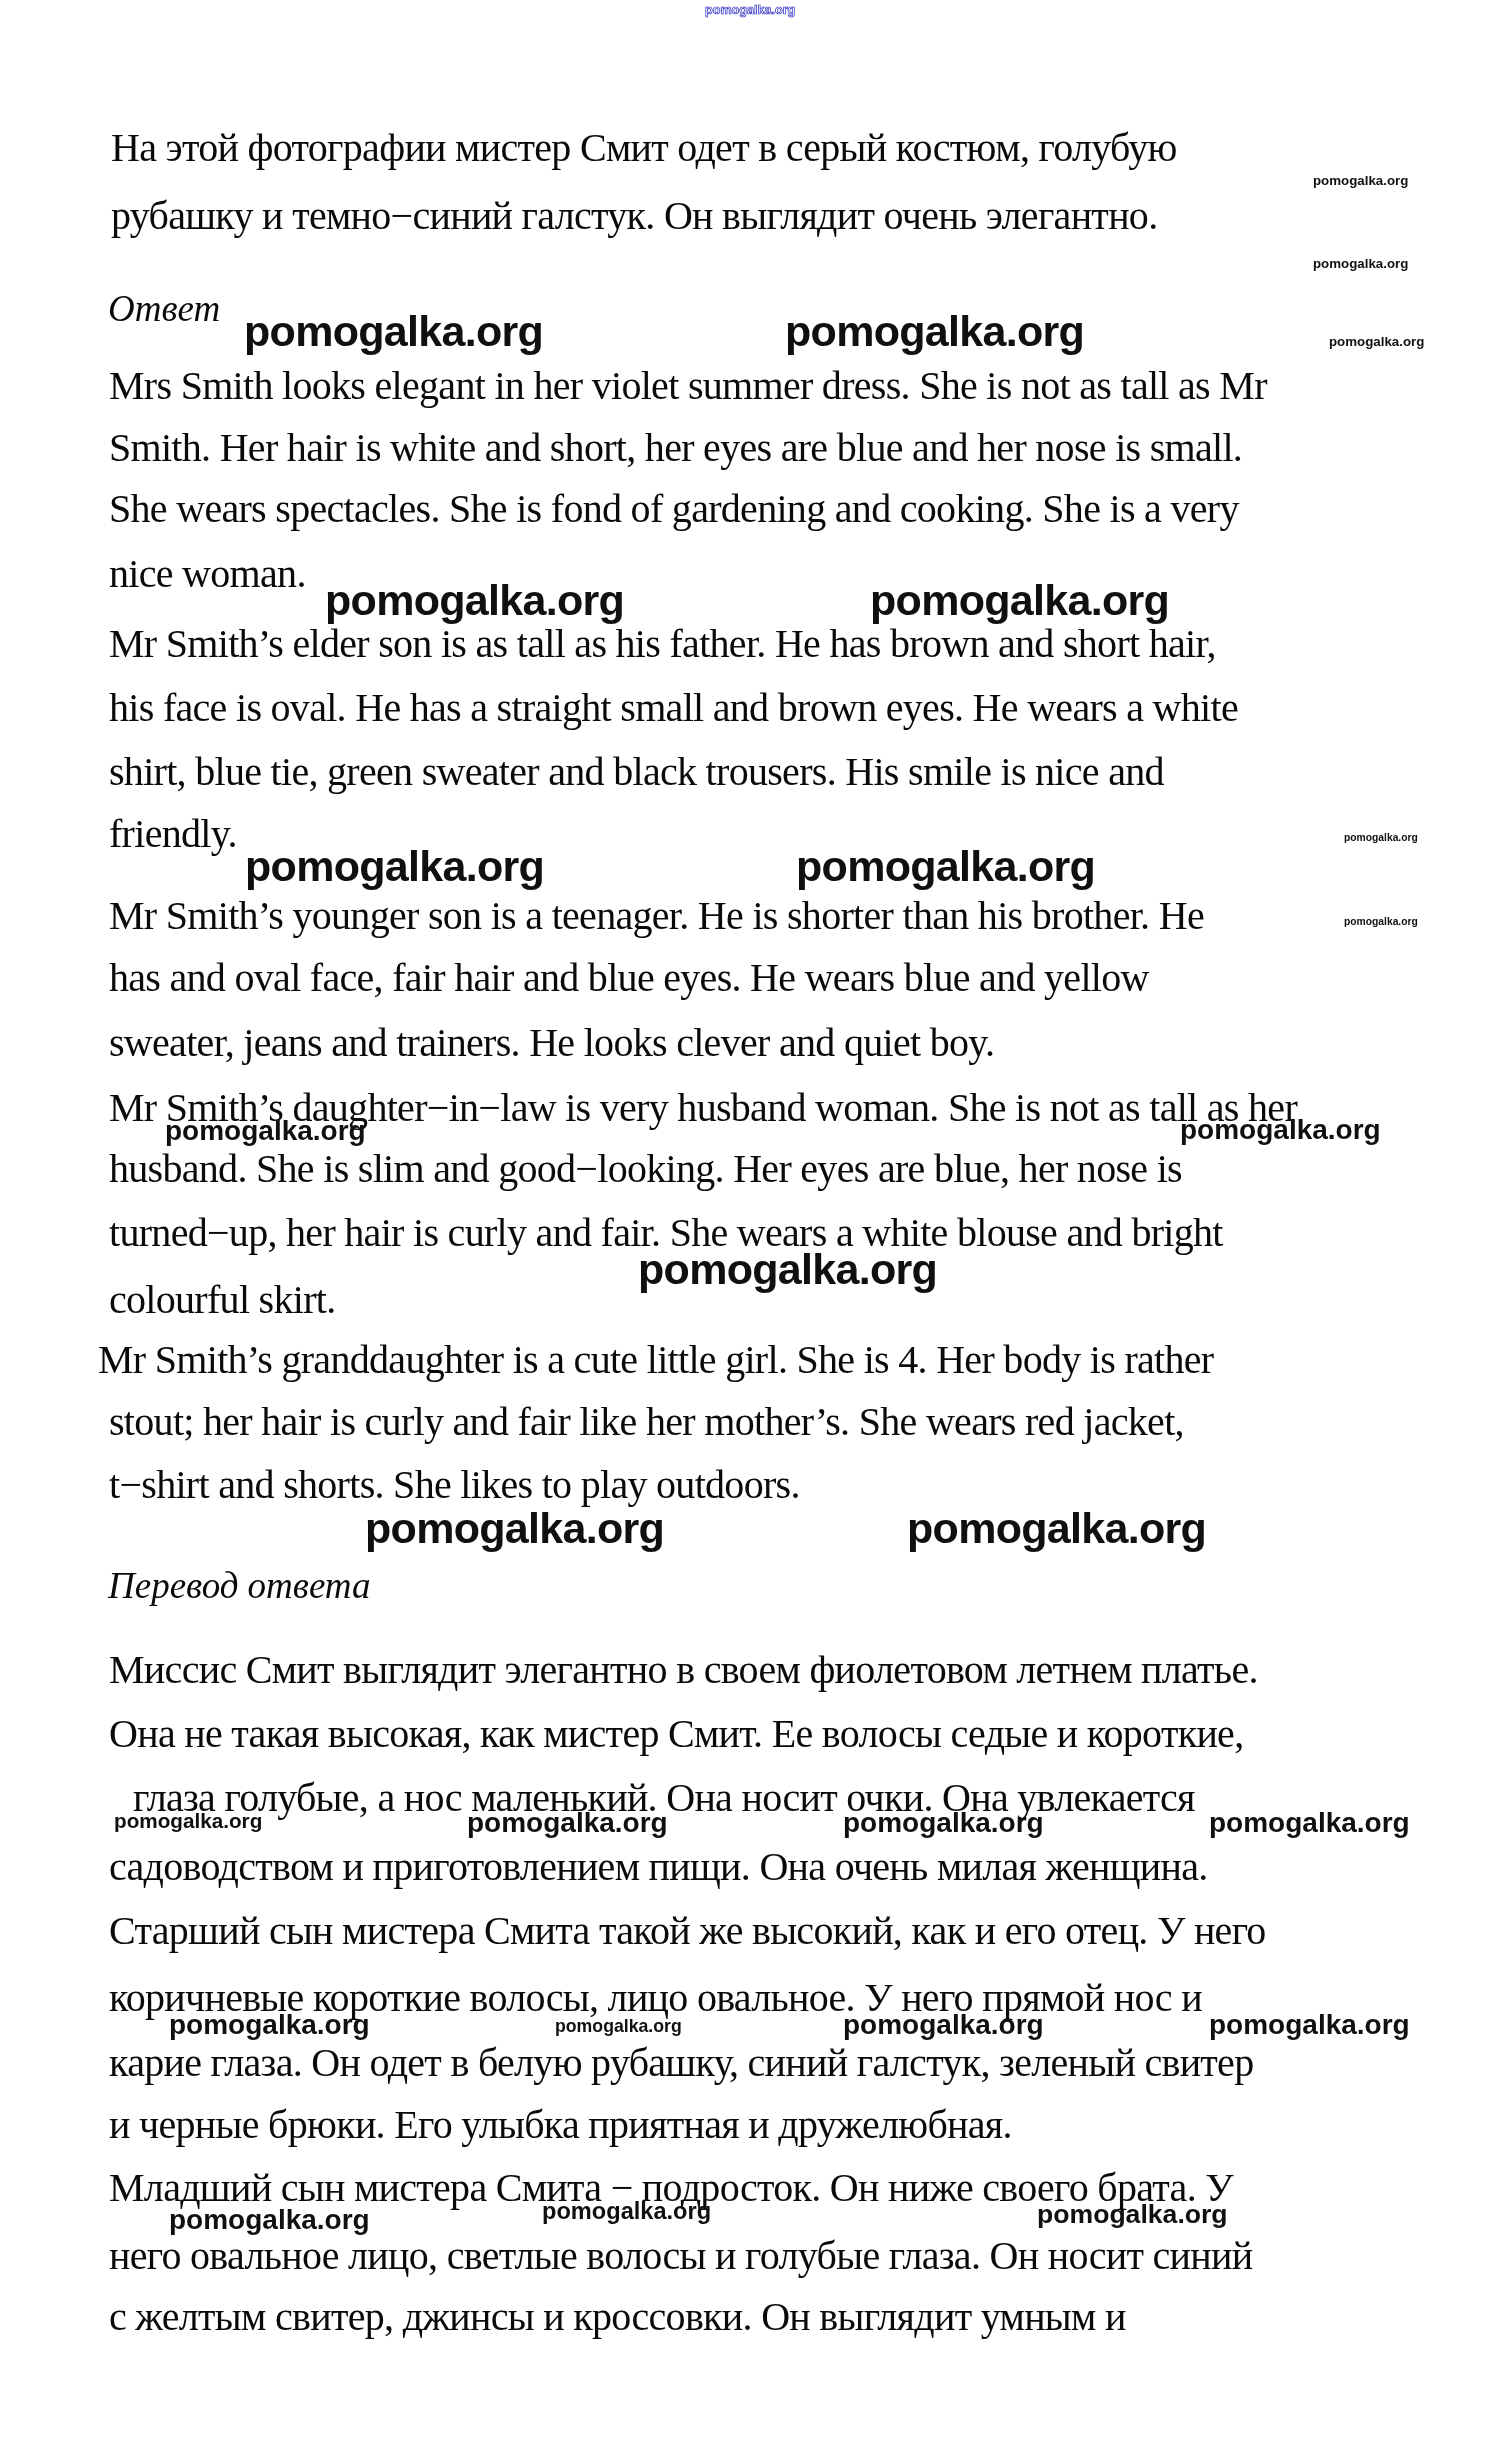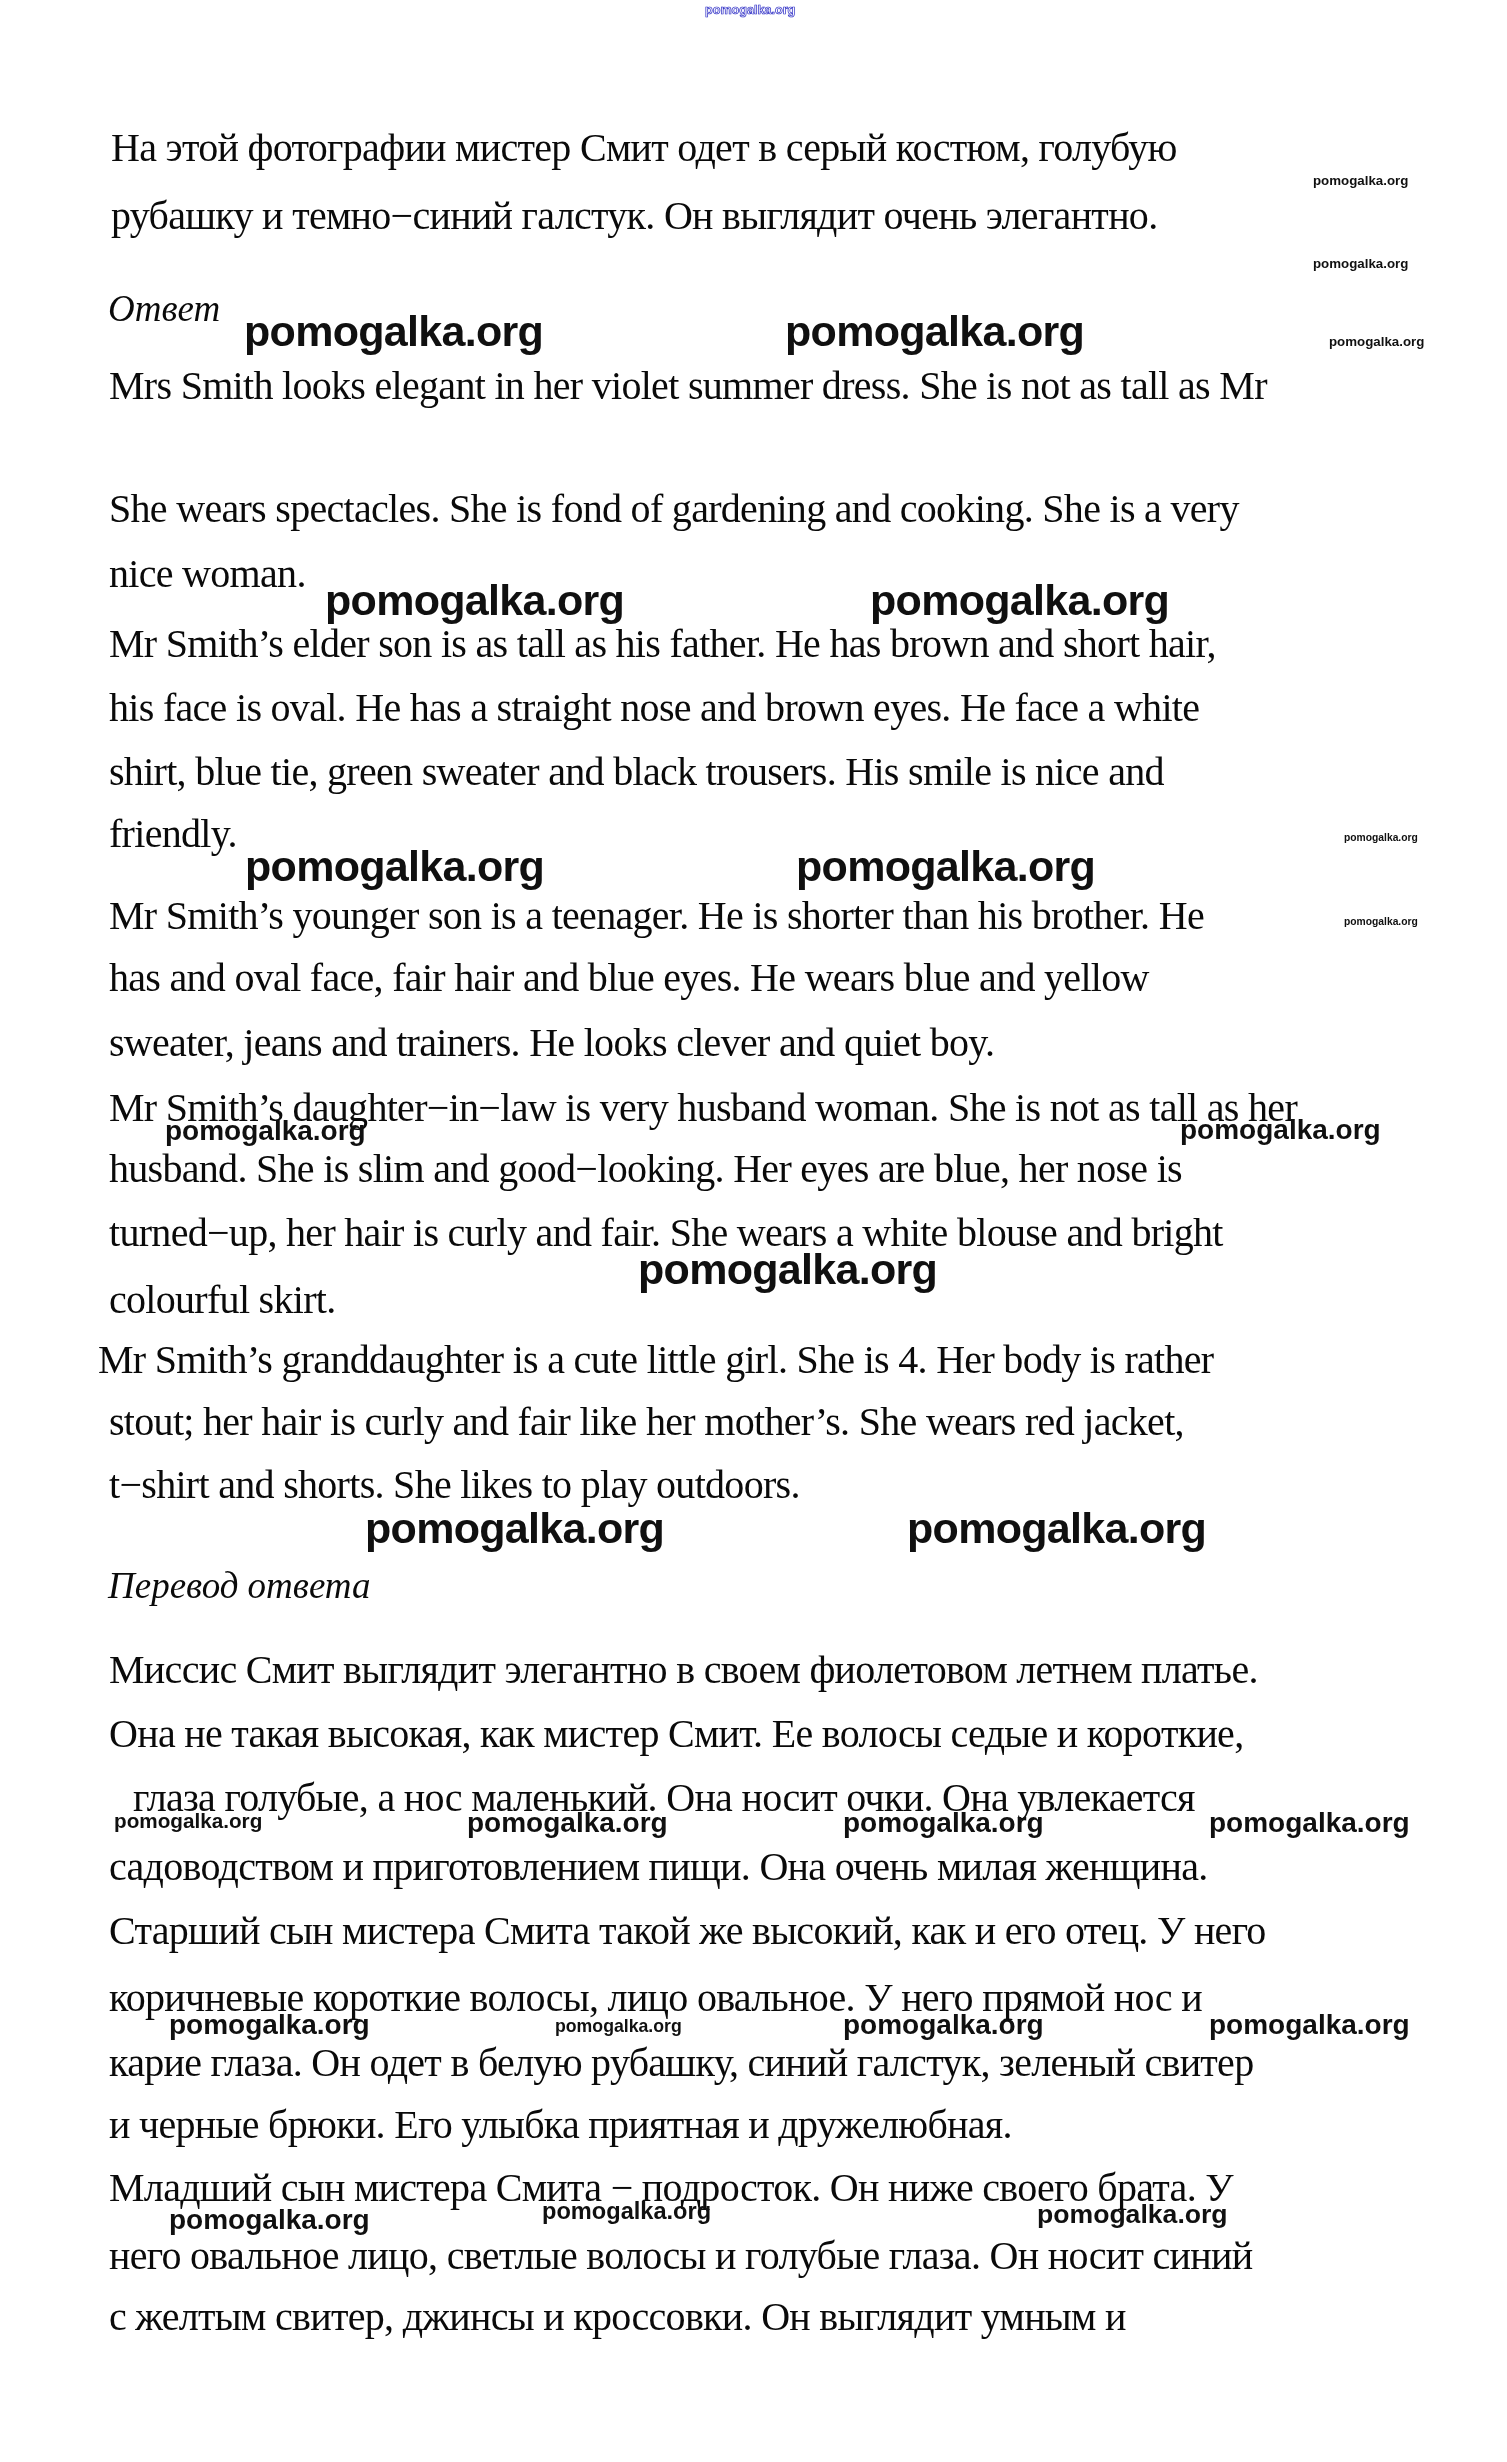--- a/index.html
+++ b/index.html
@@ -52,25 +52,26 @@
 <body>
 
 <div class="page">
 
   <div class="ln" style="left:111px; top:126px;">На этой фотографии мистер Смит одет в серый костюм, голубую</div>
   <div class="ln" style="left:111px; top:194px;">рубашку и темно−синий галстук. Он выглядит очень элегантно.</div>
 
   <div class="h-italic" style="left:108px; top:287px;">Ответ</div>
 
   <div class="ln" style="left:109px; top:364px;">Mrs Smith looks elegant in her violet summer dress. She is not as tall as Mr</div>
+  <div class="ln" style="left:109px; top:426px;">Smith. Her hair is white and short, her eyes are blue and her nose is small.</div>
   <div class="ln" style="left:109px; top:487px;">She wears spectacles. She is fond of gardening and cooking. She is a very</div>
   <div class="ln" style="left:109px; top:552px;">nice woman.</div>
 
   <div class="ln" style="left:109px; top:622px;">Mr Smith’s elder son is as tall as his father. He has brown and short hair,</div>
-  <div class="ln" style="left:109px; top:686px;">his face is oval. He has a straight nose and brown eyes. He face a white</div>
+  <div class="ln" style="left:109px; top:686px;">his face is oval. He has a straight small and brown eyes. He wears a white</div>
   <div class="ln" style="left:109px; top:750px;">shirt, blue tie, green sweater and black trousers. His smile is nice and</div>
   <div class="ln" style="left:109px; top:812px;">friendly.</div>
 
   <div class="ln" style="left:109px; top:894px;">Mr Smith’s younger son is a teenager. He is shorter than his brother. He</div>
   <div class="ln" style="left:109px; top:956px;">has and oval face, fair hair and blue eyes. He wears blue and yellow</div>
   <div class="ln" style="left:109px; top:1021px;">sweater, jeans and trainers. He looks clever and quiet boy.</div>
 
   <div class="ln" style="left:109px; top:1086px;">Mr Smith’s daughter−in−law is very husband woman. She is not as tall as her</div>
   <div class="ln" style="left:109px; top:1147px;">husband. She is slim and good−looking. Her eyes are blue, her nose is</div>
   <div class="ln" style="left:109px; top:1211px;">turned−up, her hair is curly and fair. She wears a white blouse and bright</div>

